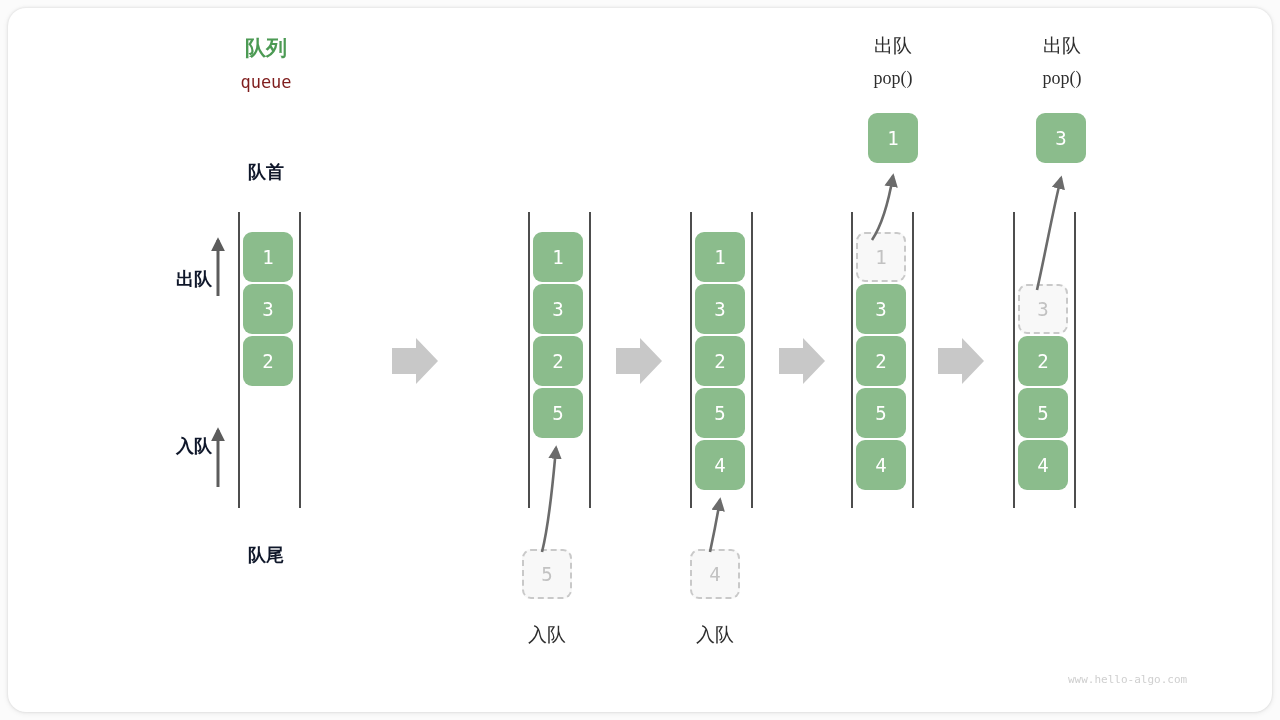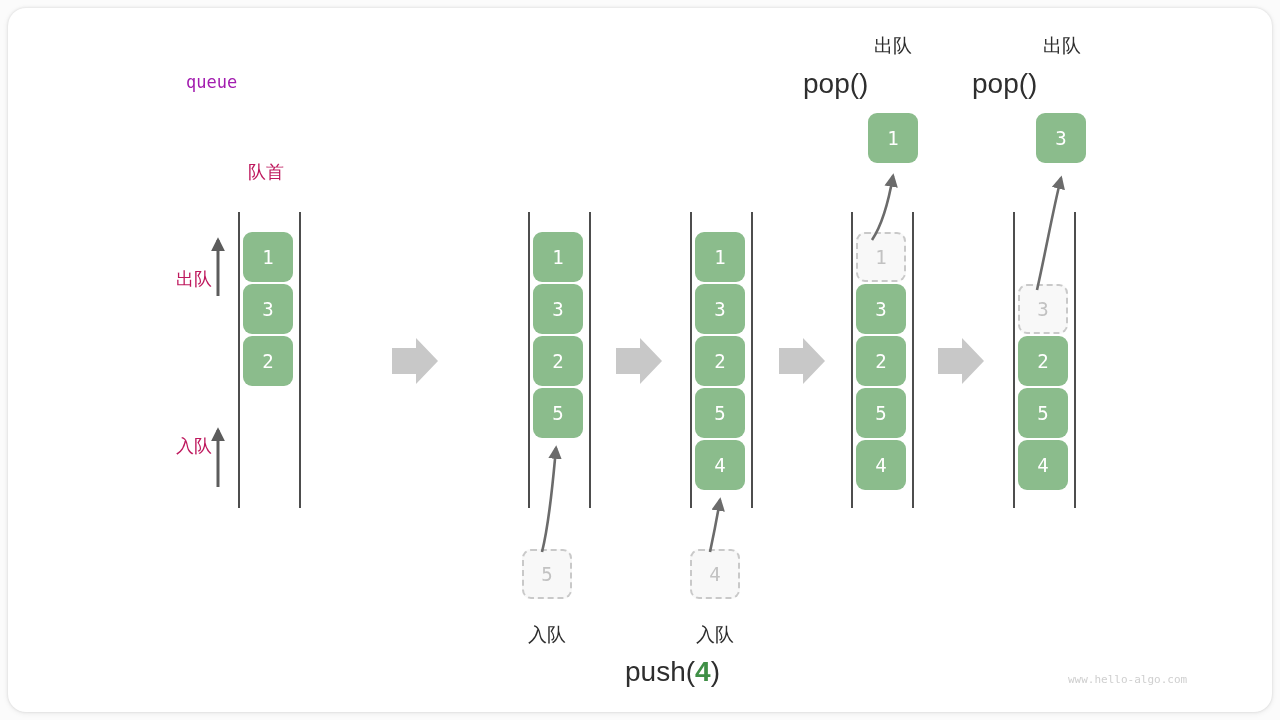--- a/index.html
+++ b/index.html
@@ -37,42 +37,42 @@
   .title-cn {
     font-weight: bold;
     font-size: 21px;
     color: #4c9a54;
     text-align: center;
     white-space: nowrap;
   }
   .title-en {
     font-family: "DejaVu Sans Mono", "Liberation Mono", monospace;
     font-size: 17px;
-    color: #a21caf;
-    text-align: left;
+    color: #7f1d1d;
+    text-align: center;
     white-space: nowrap;
   }
   .label-bold {
-    font-weight: normal;
+    font-weight: bold;
     font-size: 18px;
-    color: #be185d;
+    color: #0f172a;
     text-align: center;
     white-space: nowrap;
   }
   .op-cn {
     font-size: 19px;
     color: #2e2e2e;
     text-align: center;
     white-space: nowrap;
   }
   .op-code {
-    font-family: Liberation Sans, sans-serif;
-    font-size: 28px;
+    font-family: Liberation Serif, serif;
+    font-size: 18px;
     color: #2e2e2e;
-    text-align: left;
+    text-align: center;
     white-space: nowrap;
   }
   .op-code .num { color: #3f8f46; font-weight: bold; }
   .watermark {
     font-family: "DejaVu Sans Mono", "Liberation Mono", monospace;
     font-size: 11px;
     color: #cfcfcf;
     white-space: nowrap;
   }
 
@@ -113,23 +113,25 @@
     width: 1280px; height: 720px;
     pointer-events: none;
   }
 </style>
 </head>
 <body>
 
 <div id="card">
   <div id="stage">
 
+    <div class="abs title-cn" style="left:186px; top:34px; width:160px;">队列</div>
     <div class="abs title-en" style="left:186px; top:72px; width:160px;">queue</div>
 
     <div class="abs label-bold" style="left:186px; top:160px; width:160px;">队首</div>
+    <div class="abs label-bold" style="left:186px; top:543px; width:160px;">队尾</div>
 
     <div class="abs label-bold" style="left:140px; top:267px; width:72px; text-align:right;">出队</div>
     <div class="abs label-bold" style="left:140px; top:434px; width:72px; text-align:right;">入队</div>
 
     <div class="rail abs" style="left:238px; top:212px; height:296px;"></div>
     <div class="rail abs" style="left:299px; top:212px; height:296px;"></div>
 
     <div class="cell filled abs" style="left:243px; top:232px;">1</div>
     <div class="cell filled abs" style="left:243px; top:284px;">3</div>
     <div class="cell filled abs" style="left:243px; top:336px;">2</div>
@@ -151,21 +153,20 @@
 
     <div class="cell filled abs" style="left:695px; top:232px;">1</div>
     <div class="cell filled abs" style="left:695px; top:284px;">3</div>
     <div class="cell filled abs" style="left:695px; top:336px;">2</div>
     <div class="cell filled abs" style="left:695px; top:388px;">5</div>
     <div class="cell filled abs" style="left:695px; top:440px;">4</div>
 
     <div class="cell ghost abs" style="left:690px; top:549px;">4</div>
 
     <div class="abs op-cn" style="left:625px; top:622px; width:180px;">入队</div>
-    <div class="abs op-code" style="left:625px; top:656px; width:180px;">push(<span class="num">4</span>)</div>
 
     <div class="abs op-cn" style="left:803px; top:33px; width:180px;">出队</div>
     <div class="abs op-code" style="left:803px; top:68px; width:180px;">pop()</div>
 
     <div class="cell filled abs" style="left:868px; top:113px;">1</div>
 
     <div class="rail abs" style="left:851px; top:212px; height:296px;"></div>
     <div class="rail abs" style="left:912px; top:212px; height:296px;"></div>
 
     <div class="cell ghost abs" style="left:856px; top:232px;">1</div>

